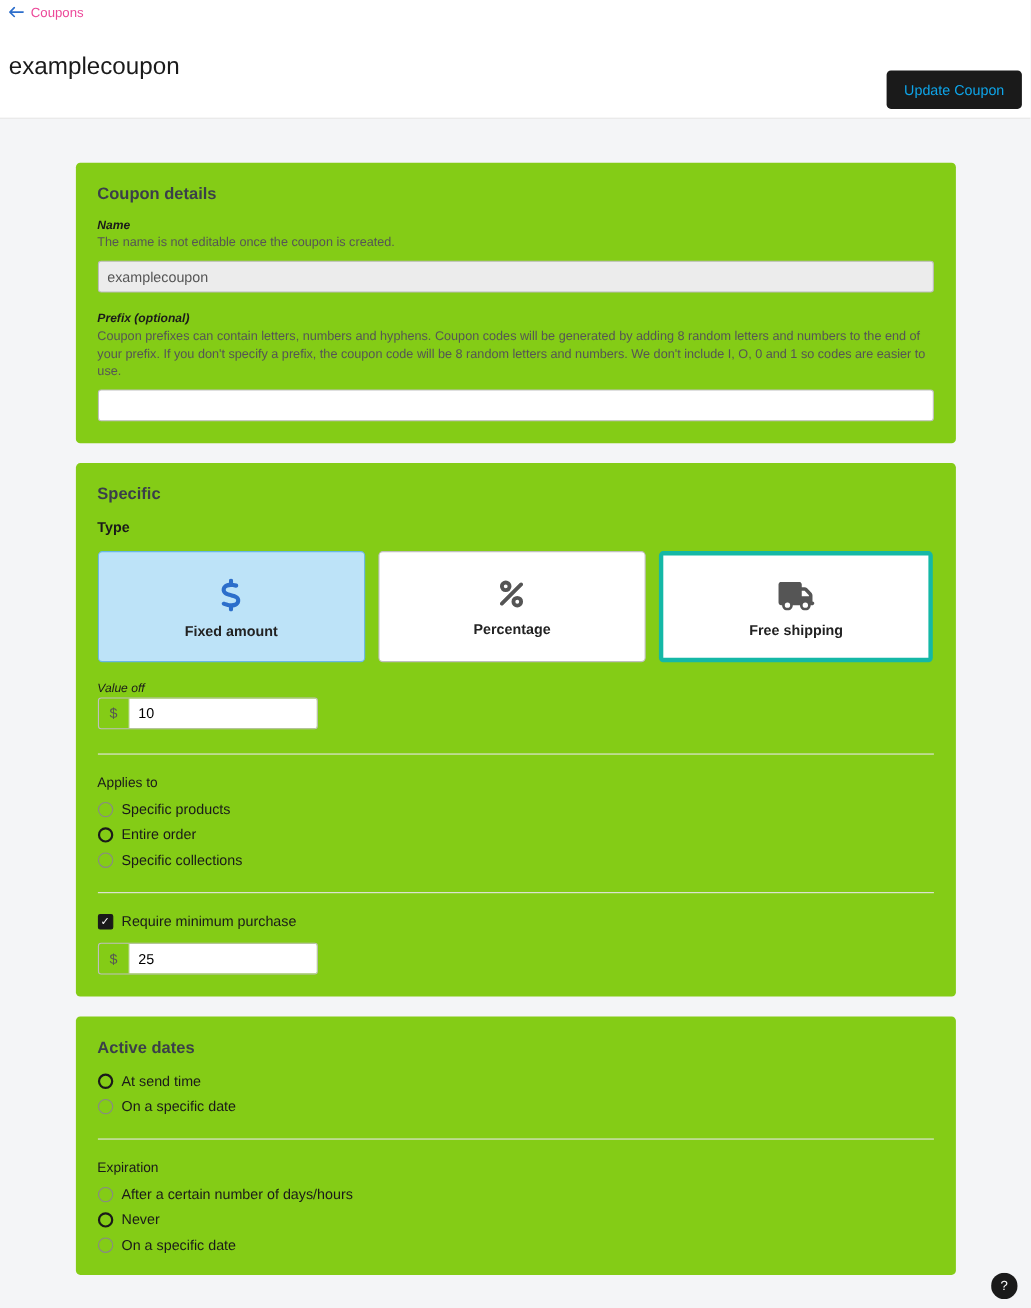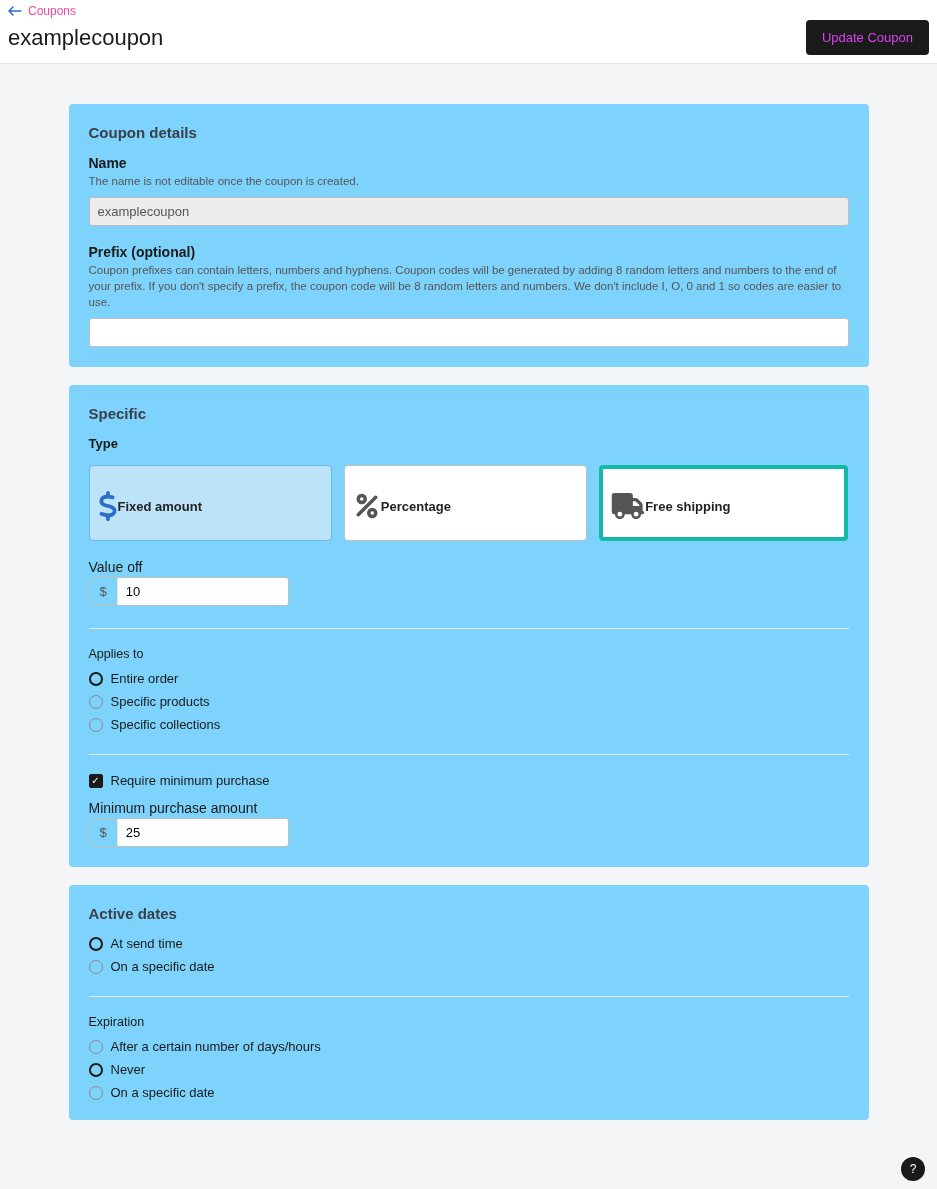--- a/index.html
+++ b/index.html
@@ -30,52 +30,54 @@
     justify-content: space-between;
     align-items: center;
   }
   .page-title {
     font-size: 22px;
     font-weight: 500;
     color: #1a1a1a;
   }
   .update-btn {
     background: #1a1a1a;
-    color: #d946ef;
+    color: #0ea5e9;
     border: none;
     border-radius: 4px;
     padding: 10px 16px;
     font-size: 13px;
     font-weight: 500;
     cursor: pointer;
+    margin-top: 44px;
   }
   .content {
     max-width: 800px;
     margin: 40px auto;
     display: flex;
     flex-direction: column;
     gap: 18px;
   }
   .card {
-    background: #7dd3fc;
+    background: #84cc16;
     border-radius: 4px;
     padding: 20px;
   }
   .card-title {
     font-size: 15px;
     font-weight: 600;
     color: #3a3f4a;
     margin-bottom: 14px;
   }
   .field-label {
-    font-size: 14px;
+    font-size: 11px;
     font-weight: 600;
     color: #1a1a1a;
     margin-bottom: 2px;
     display: block;
+    font-style: italic;
   }
   .field-help {
     font-size: 11.5px;
     color: #555;
     margin-bottom: 8px;
     line-height: 1.4;
   }
   .text-input {
     width: 100%;
     border: 1px solid #bfbfbf;
@@ -103,22 +105,23 @@
   }
   .type-tile {
     flex: 1;
     border: 1px solid #bfbfbf;
     border-radius: 4px;
     padding: 24px 8px 18px 8px;
     text-align: center;
     cursor: pointer;
     background: #fff;
     display: flex;
-    flex-direction: row;
-    align-items: center;
+    flex-direction: column;
+    align-items: center;
+    gap: 10px;
   }
   .type-tile.selected {
     background: #bde3f8;
     border: 1px solid #68b7e6;
   }
   .type-tile.alt {
     border: 4px solid #14b8a6;
   }
   .tile-label {
     font-size: 13px;
@@ -281,42 +284,41 @@
         <span class="money-prefix">$</span>
         <input class="money-input" type="text" value="10" style="">
       </div>
     </div>
 
     <hr class="divider">
 
     <div class="sub-label" style="font-weight:500">Applies to</div>
     <div class="radio-list">
       <label class="radio-item">
+        <span class="radio-circle"></span>
+        <span>Specific products</span>
+      </label>
+      <label class="radio-item">
         <span class="radio-circle selected"></span>
         <span>Entire order</span>
-      </label>
-      <label class="radio-item">
-        <span class="radio-circle"></span>
-        <span>Specific products</span>
       </label>
       <label class="radio-item">
         <span class="radio-circle"></span>
         <span>Specific collections</span>
       </label>
     </div>
 
     <hr class="divider">
 
     <label class="check-item" style="margin-bottom:12px">
       <span class="check-box checked">✓</span>
       <span>Require minimum purchase</span>
     </label>
 
     <div class="field-block">
-      <label class="field-label" style="font-weight:500">Minimum purchase amount</label>
       <div class="money-input-wrap">
         <span class="money-prefix">$</span>
         <input class="money-input" type="text" value="25" style="">
       </div>
     </div>
   </div>
 
   <div class="card">
     <div class="card-title">Active dates</div>
 

